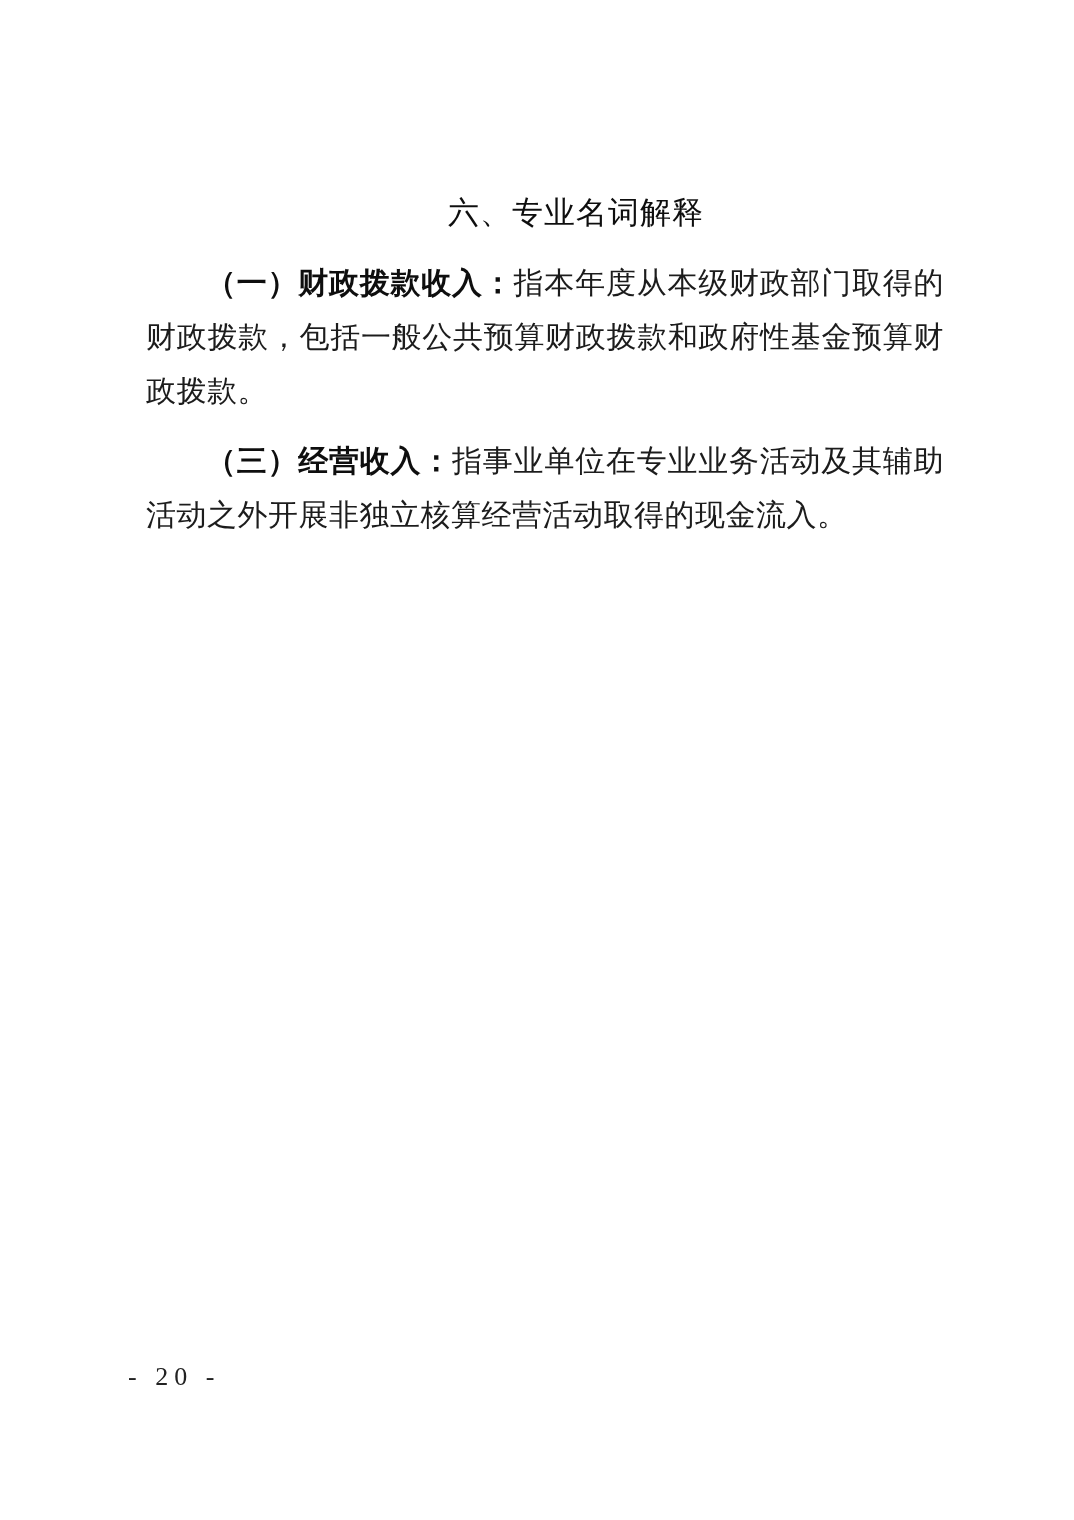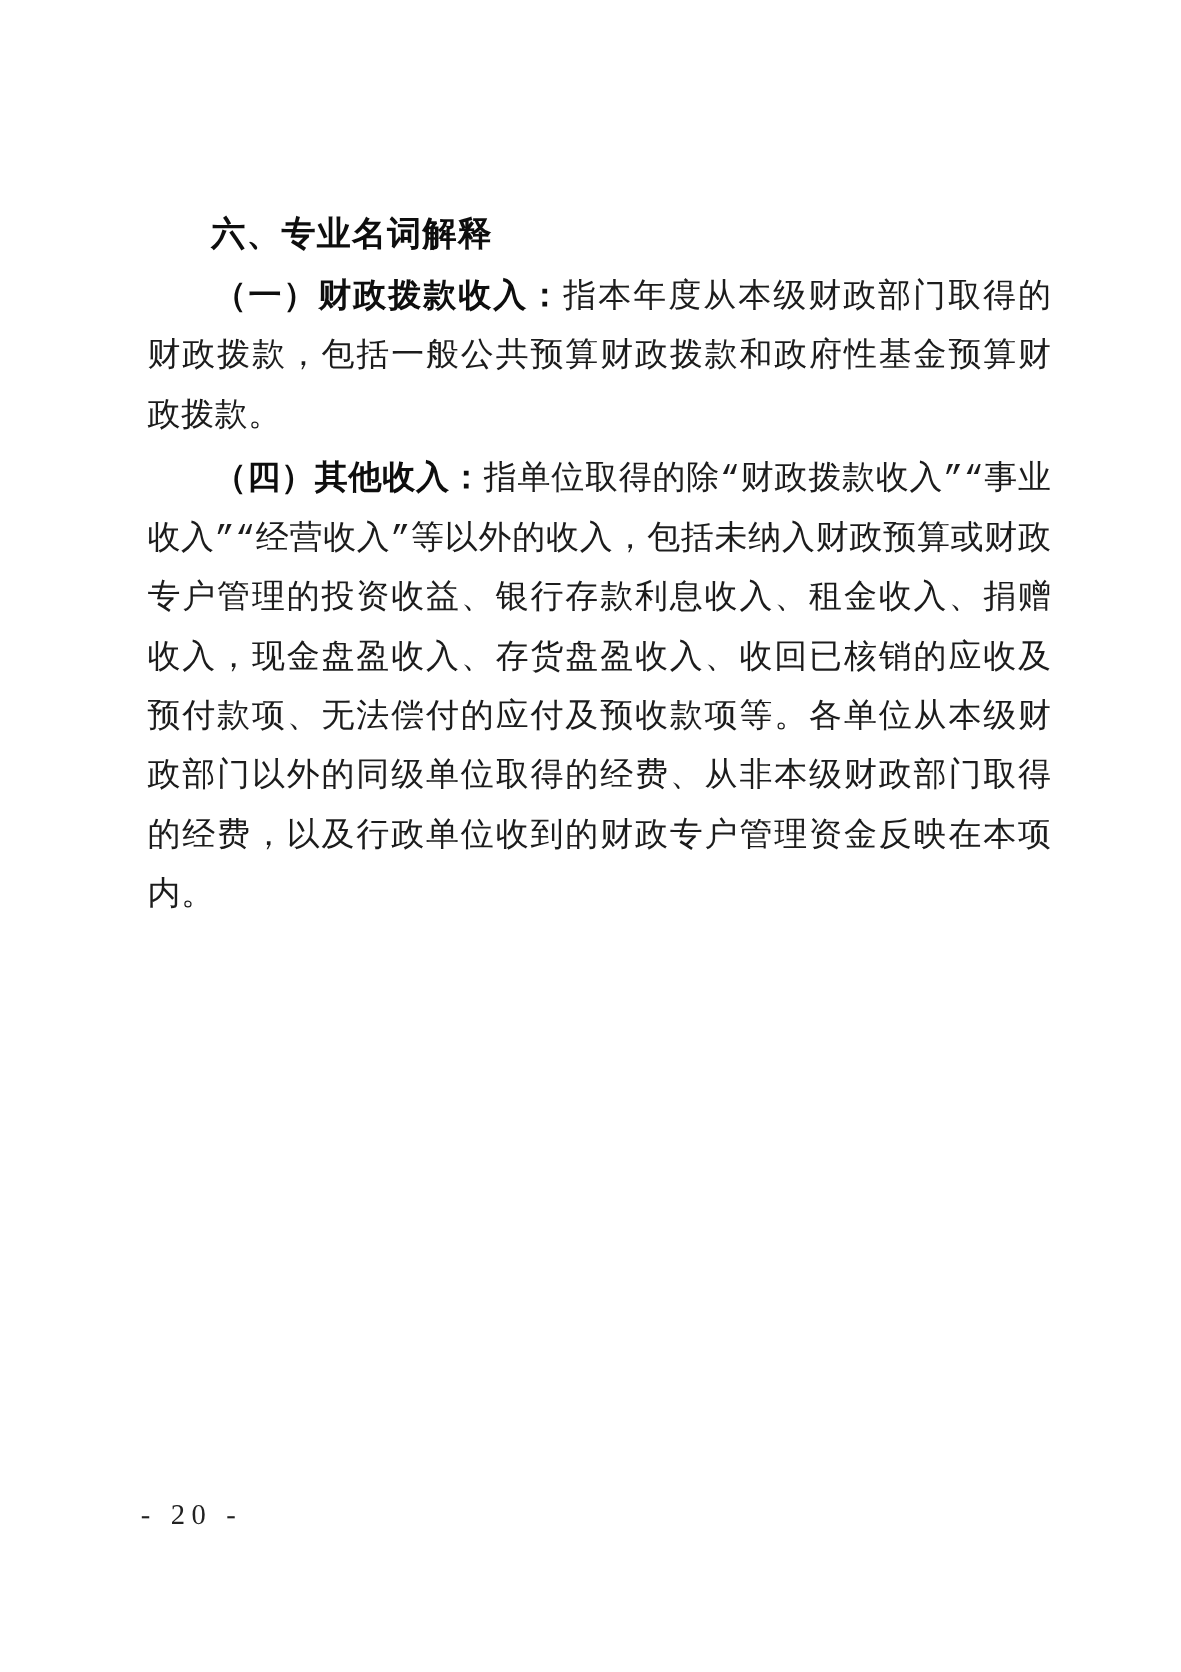--- a/index.html
+++ b/index.html
@@ -19,36 +19,36 @@
   }
   .content {
     position: absolute;
     left: 130px;
     top: 186px;
     width: 830px;
   }
   .heading {
     margin: 0;
     font-family: "Liberation Sans", "DejaVu Sans", sans-serif;
-    font-weight: 700;
+    font-weight: 400;
     font-size: 31px;
     line-height: 54px;
     text-indent: 2em;
     color: #0e0e0e;
     letter-spacing: 1px;
+    text-align: center;
   }
   .para {
-    margin: 4px;
+    margin: 16px;
     font-size: 30px;
     line-height: 54px;
     text-align: justify;
     text-justify: inter-character;
     text-indent: 2em;
     letter-spacing: 0.5px;
-    font-family: Liberation Mono, monospace;
   }
   .term {
     font-weight: 700;
     color: #0e0e0e;
   }
   .body-text {
     font-weight: 400;
     color: #1c1c1c;
   }
   .page-number {
@@ -65,21 +65,21 @@
 <body>
 
 <div class="page">
   <div class="content">
 
     <h1 class="heading">六、专业名词解释</h1>
 
     <p class="para"><span class="term">（一）财政拨款收入：</span><span class="body-text">指本年度从本级财政部门取得的财政拨款，包括一般公共预算财政拨款和政府性基金预算财政拨款。</span></p>
 
 
+    <p class="para"><span class="term">（三）经营收入：</span><span class="body-text">指事业单位在专业业务活动及其辅助活动之外开展非独立核算经营活动取得的现金流入。</span></p>
 
-    <p class="para"><span class="term">（四）其他收入：</span><span class="body-text">指单位取得的除“财政拨款收入”“事业收入”“经营收入”等以外的收入，包括未纳入财政预算或财政专户管理的投资收益、银行存款利息收入、租金收入、捐赠收入，现金盘盈收入、存货盘盈收入、收回已核销的应收及预付款项、无法偿付的应付及预收款项等。各单位从本级财政部门以外的同级单位取得的经费、从非本级财政部门取得的经费，以及行政单位收到的财政专户管理资金反映在本项内。</span></p>
 
 
 
   </div>
 
   <div class="page-number">- 20 -</div>
 </div>
 
 </body></html>

